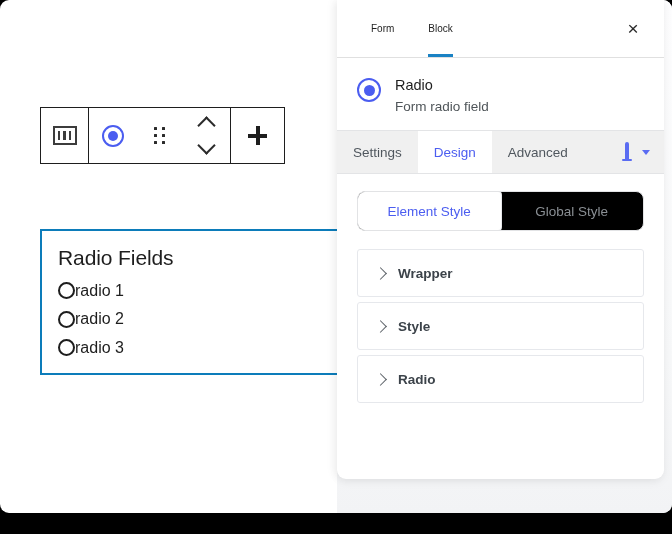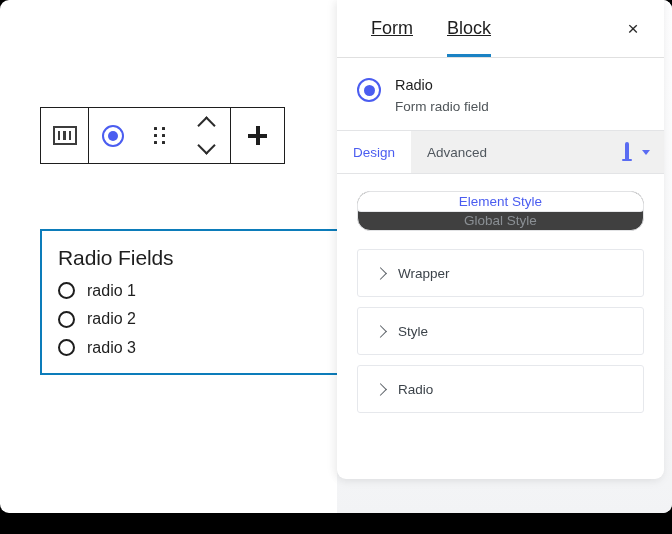--- a/index.html
+++ b/index.html
@@ -180,21 +180,21 @@
     font-size: 21px;
     line-height: 1.25;
     color: #1e1e1e;
     font-weight: 400;
     margin: 2px 0 10px 0;
     letter-spacing: -0.1px;
   }
   .radio-option {
     display: flex;
     align-items: center;
-    gap: 12px;
+    gap: 0;
     margin: 0 0 9px 0;
   }
   .radio-option:last-child { margin-bottom: 2px; }
   .radio-dot {
     width: 17px; height: 17px;
     border: 2px solid #1e1e1e;
     border-radius: 50%;
     box-sizing: border-box;
     flex: 0 0 auto;
   }
@@ -225,27 +225,26 @@
     display: flex;
     align-items: center;
     border-bottom: 1px solid #e0e0e0;
     padding: 0 0 0 17px;
   }
   .insp-tab {
     height: 57px;
     display: flex;
     align-items: center;
     padding: 0 17px;
-    font-size: 18px;
+    font-size: 10px;
     color: #1e1e1e;
     background: none;
     border: none;
     cursor: pointer;
     position: relative;
-    text-decoration: underline;
   }
   .insp-tab.active::after {
     content: "";
     position: absolute;
     left: 17px; right: 17px; bottom: 0;
     height: 3px;
     background: #1a82c4;
   }
   .insp-close {
     position: absolute;
@@ -363,26 +362,25 @@
     border-right: 4px solid transparent;
     border-top: 5px solid #5a6cf2;
   }
 
   
   .style-toggle-wrap {
     padding: 17px 20px 14px 20px;
   }
   .style-toggle {
     display: flex;
-    background: #404040;
+    background: #000000;
     border: 1px solid #e2e3e5;
-    border-radius: 13px;
+    border-radius: 8px;
     overflow: hidden;
     height: 38px;
-    flex-direction: column;
   }
   .style-seg {
     flex: 1 1 50%;
     display: flex;
     align-items: center;
     justify-content: center;
     font-size: 13.5px;
     background: transparent;
     border: none;
     cursor: pointer;
@@ -393,21 +391,22 @@
     color: #4b5df0;
     box-shadow: 0 0 0 1px #e6e7ea;
     border-radius: 3px;
   }
 
   
   .accordion {
     padding: 4px 20px;
     display: flex;
     flex-direction: column;
-    gap: 10px;
+    gap: 5px;
+    font-weight: bold;
   }
   .acc-item {
     height: 48px;
     display: flex;
     align-items: center;
     gap: 13px;
     padding: 0 16px;
     background: #ffffff;
     border: 1px solid #e6e8ec;
     border-radius: 3px;
@@ -507,20 +506,21 @@
         <span class="identity-icon">
             <i></i>
           </span>
         <div class="identity-text">
           <div class="identity-title">Radio</div>
           <div class="identity-desc">Form radio field</div>
         </div>
       </div>
 
       <div class="subtab-bar">
+        <button class="subtab">Settings</button>
         <button class="subtab active">Design</button>
         <button class="subtab">Advanced</button>
         <span class="subtab-spacer"></span>
         <button class="device-btn">
           <span class="icon-monitor">
             <span class="screen"></span>
             <span class="stand"></span>
             <span class="base"></span>
           </span>
           <span class="caret-down"></span>

